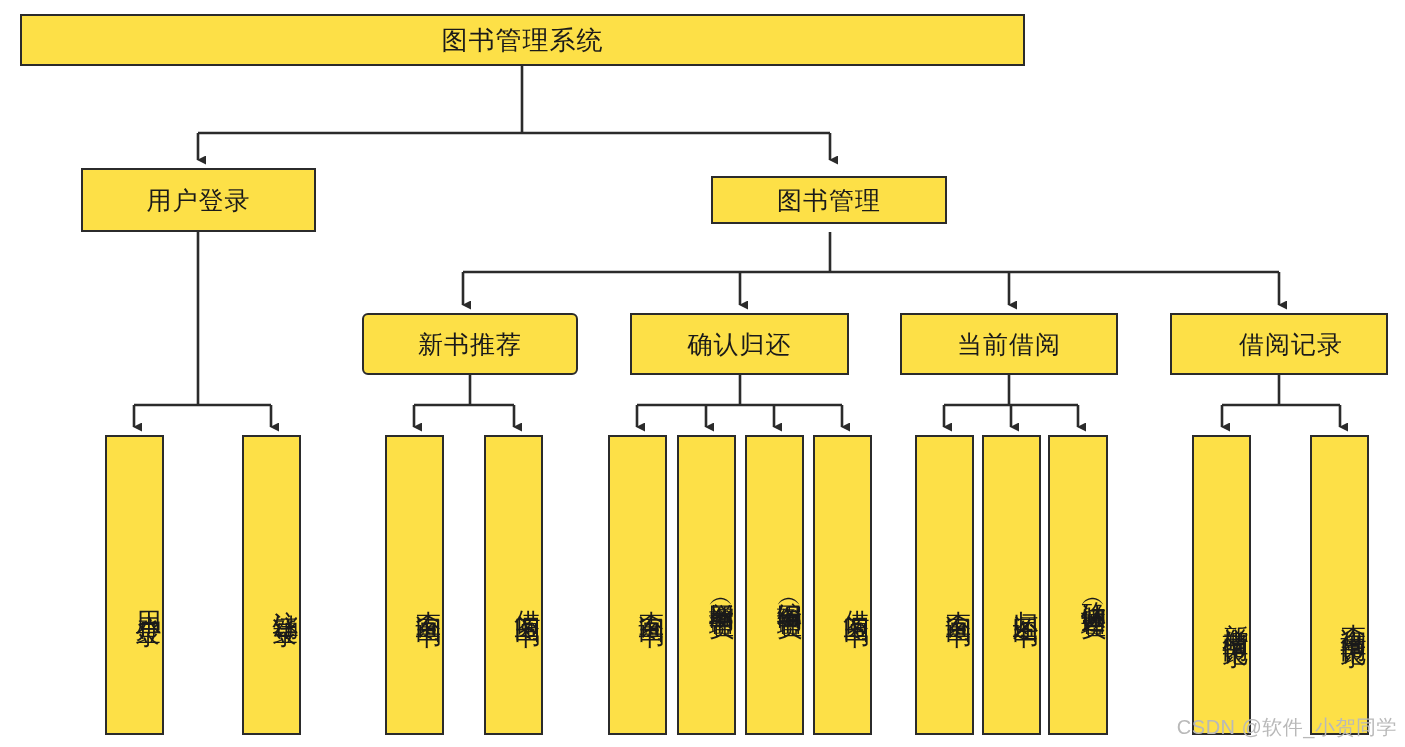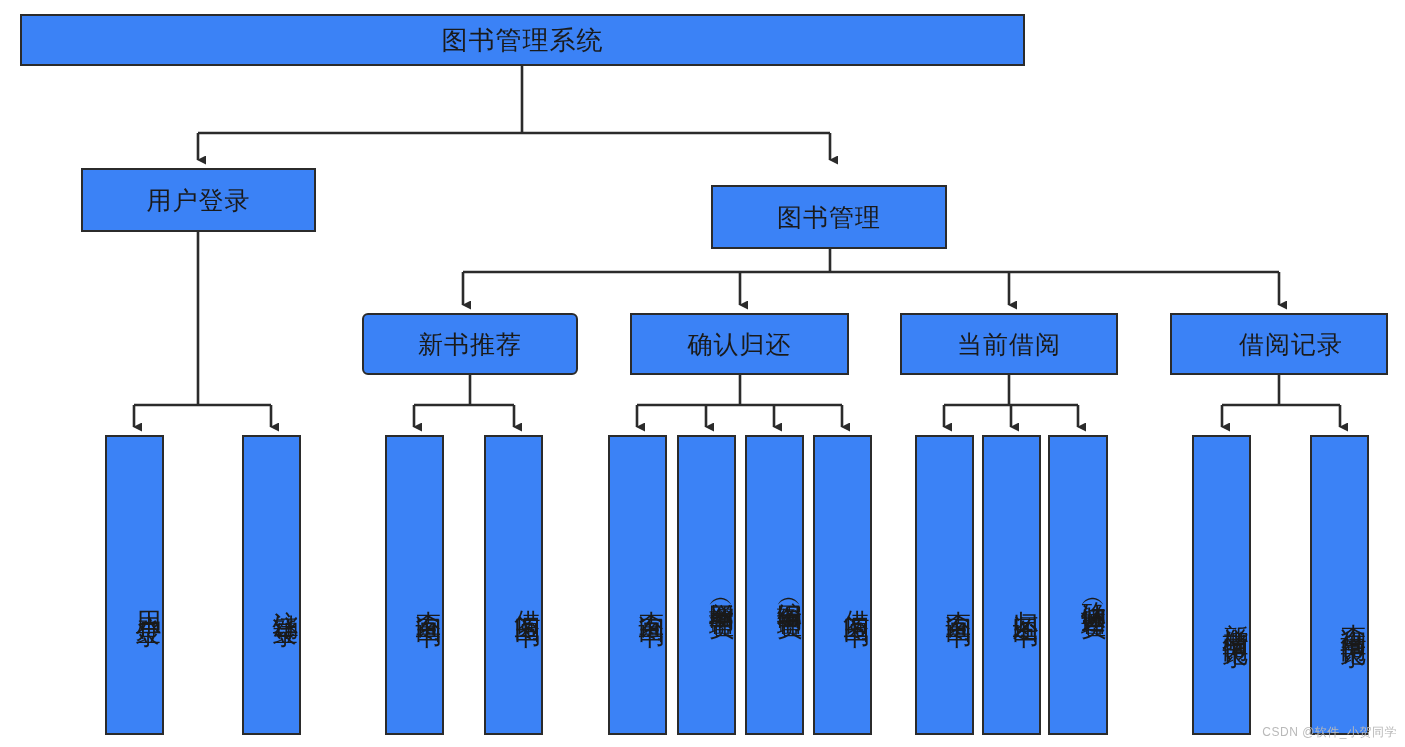--- a/index.html
+++ b/index.html
@@ -9,21 +9,21 @@
     font-family:"Liberation Sans","DejaVu Sans",sans-serif;
     overflow:hidden;
     position:relative;
   }
   #stage{position:absolute;left:0;top:0;width:1405px;height:747px;}
   svg#wires{position:absolute;left:0;top:0;width:1405px;height:747px;pointer-events:none;}
 
   .node{
     position:absolute;
     box-sizing:border-box;
-    background:#3b82f6;
+    background:#fde047;
     border:2px solid #2b2b2b;
     display:flex;
     align-items:center;
     justify-content:center;
     color:#1a1a1a;
     text-align:center;
   }
   .node.h{
     font-size:25px;
     letter-spacing:1px;
@@ -39,21 +39,21 @@
     line-height:1;
   }
   .node.v.narrow{font-size:25px;letter-spacing:2px;padding-top:12px;}
   .node.v.tall{padding-top:60px;}
   .node.root{font-size:26px;}
 
   .watermark{
     position:absolute;
     right:8px;
     bottom:6px;
-    font-size:12px;
+    font-size:20px;
     color:#b9b9b9;
     white-space:nowrap;
     letter-spacing:0.5px;
     pointer-events:none;
   }
 </style>
 </head>
 <body>
 
 <div id="stage">
@@ -105,21 +105,21 @@
       <path d="M1279,375 L1279,405"></path>
       <path d="M1222,405 L1340,405"></path>
       <path d="M1222,405 L1222,427" marker-end="url(#arw)"></path>
       <path d="M1340,405 L1340,427" marker-end="url(#arw)"></path>
     </g>
   </svg>
 
   <div class="node h root" style="left:20px;top:14px;width:1005px;height:52px;">图书管理系统</div>
 
   <div class="node h" style="left:81px;top:168px;width:235px;height:64px;">用户登录</div>
-  <div class="node h" style="left:711px;top:185px;width:236px;height:64px;">图书管理</div>
+  <div class="node h" style="left:711px;top:176px;width:236px;height:48px;">图书管理</div>
 
   <div class="node h" style="left:362px;top:313px;width:216px;height:62px;border-radius:6px;">新书推荐</div>
   <div class="node h" style="left:630px;top:313px;width:219px;height:62px;">确认归还</div>
   <div class="node h" style="left:900px;top:313px;width:218px;height:62px;">当前借阅</div>
   <div class="node h" style="left:1170px;top:313px;width:218px;height:62px;padding-left:24px;">借阅记录</div>
 
   <div class="node v" style="left:105px;top:435px;width:59px;height:300px;">用户登录</div>
   <div class="node v" style="left:242px;top:435px;width:59px;height:300px;">注销登录</div>
 
   <div class="node v" style="left:385px;top:435px;width:59px;height:300px;">查询图书</div>

